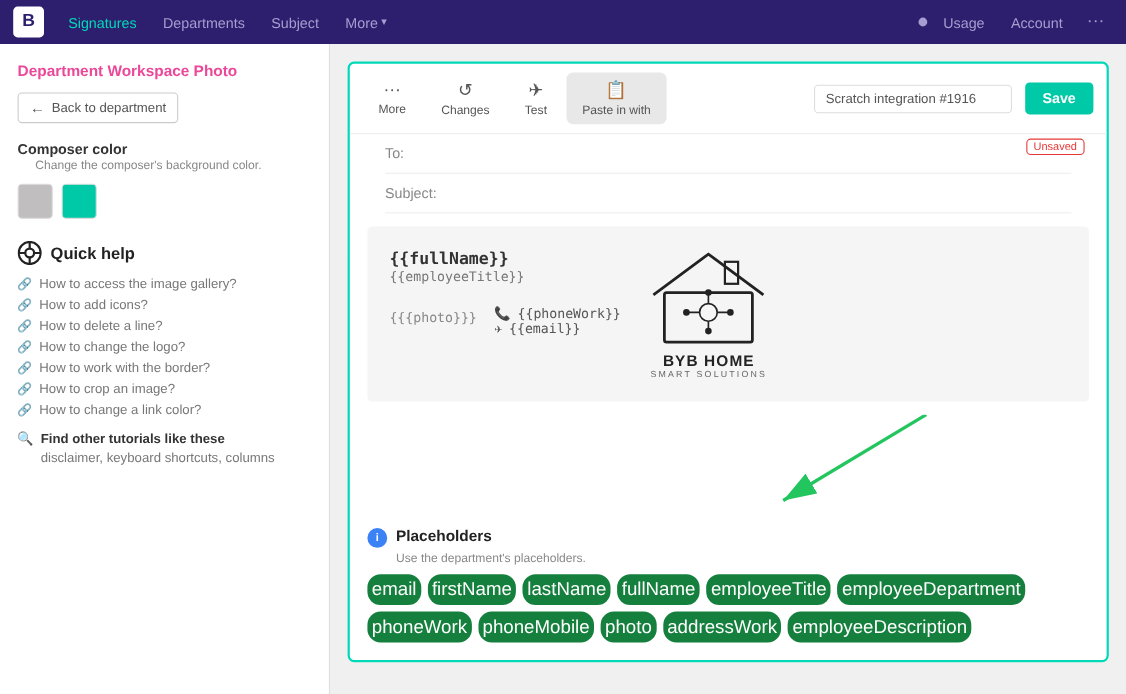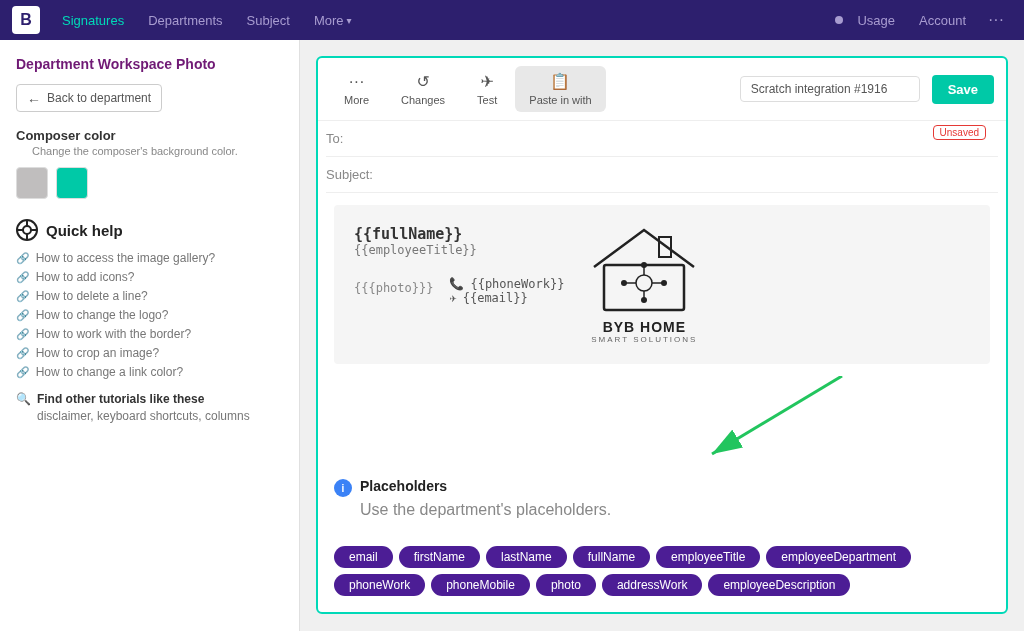--- a/index.html
+++ b/index.html
@@ -46,21 +46,21 @@
     
     .sidebar {
       width: 300px;
       background: white;
       padding: 16px;
       overflow-y: auto;
       border-right: 1px solid #e0e0e0;
       flex-shrink: 0;
     }
     .sidebar-title {
-      font-size: 14px; font-weight: 600; color: #701a75; margin-bottom: 12px;
+      font-size: 14px; font-weight: 600; color: #ec4899; margin-bottom: 12px;
     }
     .back-btn {
       display: flex; align-items: center; gap: 6px;
       border: 1px solid #ccc; border-radius: 4px;
       padding: 5px 10px; cursor: pointer;
       font-size: 12px; color: #555; background: white;
       width: fit-content; margin-bottom: 16px;
     }
     .back-arrow { font-size: 14px; }
 
@@ -137,21 +137,21 @@
       cursor: pointer; margin-left: 6px;
     }
     .unsaved-badge {
       background: white; color: #e53935;
       border: 1.5px solid #e53935; border-radius: 4px;
       font-size: 10px; padding: 1px 6px;
       position: absolute; right: 24px; top: 88px;
     }
 
     
-    .email-fields { padding: 0 8px; }
+    .email-fields { padding: 0 32px; }
     .email-field {
       display: flex; align-items: center;
       border-bottom: 1px solid #eee;
       padding: 10px 0;
       font-size: 13px; color: #888;
     }
     .email-field-label { min-width: 60px; }
 
     
     .sig-area {
@@ -185,26 +185,26 @@
     }
     .placeholders-header {
       display: flex; align-items: flex-start; gap: 8px; margin-bottom: 4px;
     }
     .info-icon {
       width: 18px; height: 18px; border-radius: 50%; background: #3b82f6;
       color: white; display: flex; align-items: center; justify-content: center;
       font-size: 10px; font-weight: bold; flex-shrink: 0; margin-top: 1px;
     }
     .placeholders-title { font-size: 14px; font-weight: 700; color: #222; }
-    .placeholders-desc { font-size: 16px; color: #888; margin-bottom: 27px; margin-left: 26px; }
+    .placeholders-desc { font-size: 11px; color: #888; margin-bottom: 8px; margin-left: 26px; }
     .placeholder-tags { display: flex; flex-wrap: wrap; gap: 6px; }
     .placeholder-tag {
-      background: #4c1d95; color: white;
-      border-radius: 12px; padding: 4px 15px;
-      font-size: 12px; cursor: pointer;
+      background: #15803d; color: white;
+      border-radius: 12px; padding: 4px 4px;
+      font-size: 17px; cursor: pointer;
     }
 
     
     .lifesaver {
       display: inline-flex; align-items: center; justify-content: center;
       width: 22px; height: 22px;
     }
     .toolbar-save-row { display: flex; align-items: center; gap: 6px; }
   </style>
 </head>

